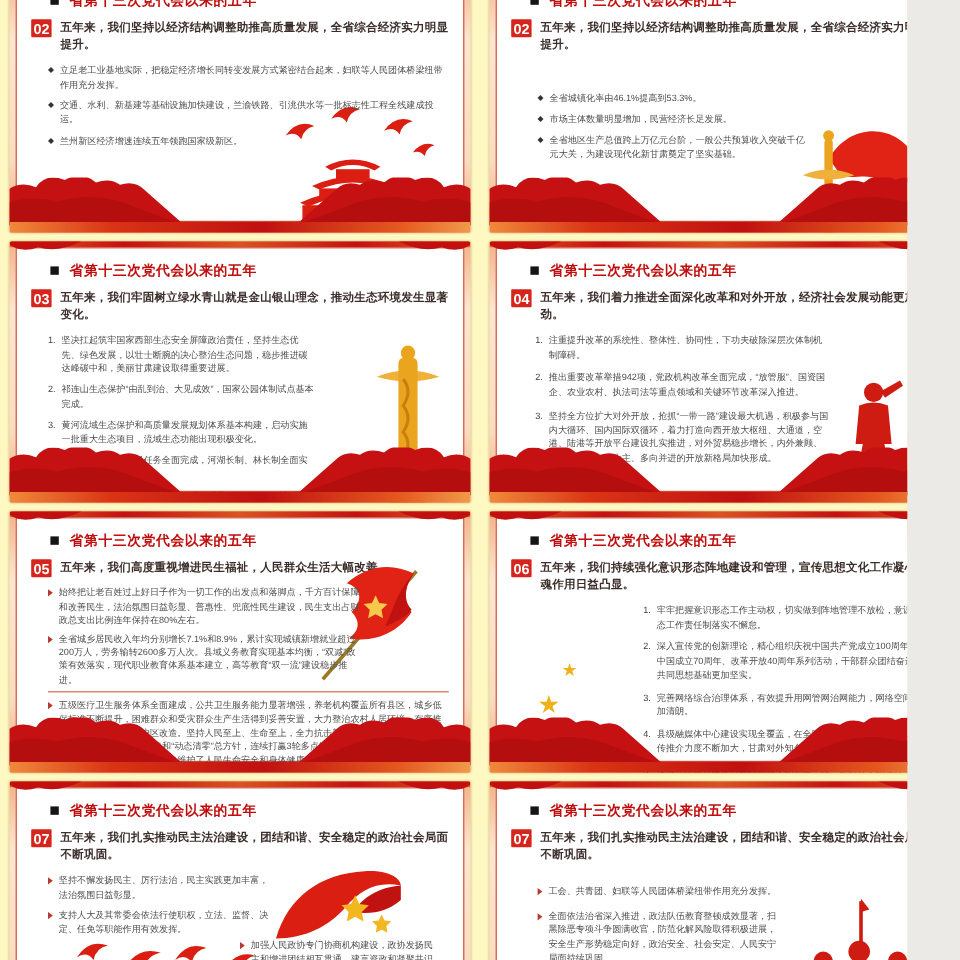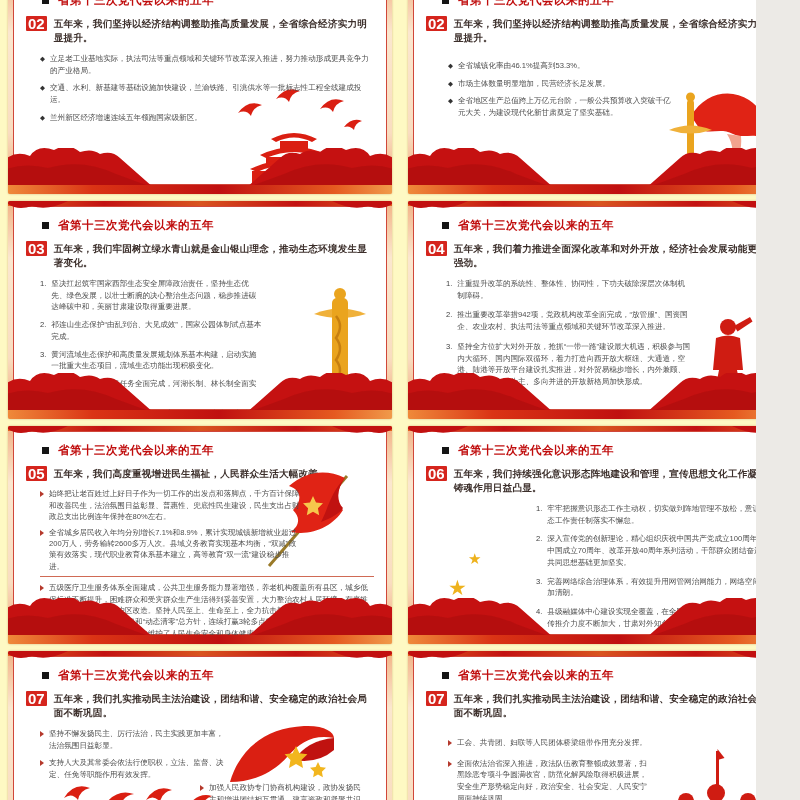--- a/index.html
+++ b/index.html
@@ -14,39 +14,39 @@
     background:linear-gradient(90deg,#e2601e,#c31212 25%,#d8541f 50%,#c31212 75%,#e2601e)}
   .tco{position:absolute;top:0;z-index:2}
   .tco.tl{left:0}.tco.tr{right:0;transform:scaleX(-1)}
   .slide-inner{position:absolute;left:5px;right:5px;top:5px;bottom:9px;background:#fff;
     border:1px solid #d0473a;padding:8px 12px 0 12px;z-index:1}
   .title-row{display:flex;align-items:center;gap:9px;padding:3px 0 4px 16px}
   .tsq{width:7px;height:7px;background:#151515;flex:0 0 auto}
   .stitle{font-size:11.5px;font-weight:bold;color:#c00d0d;letter-spacing:.5px}
   .headline-row{display:flex;align-items:flex-start;gap:7px;margin-top:4px}
   .badge{flex:0 0 auto;min-width:17px;height:15px;padding:0 2px;background:#d5251d;color:#fff;
-    font-size:15px;font-weight:bold;display:flex;align-items:center;justify-content:center;border-radius:1px}
+    font-size:12px;font-weight:bold;display:flex;align-items:center;justify-content:center;border-radius:1px}
   .headline{font-size:9.6px;font-weight:bold;color:#3c2f2b;line-height:1.5;letter-spacing:.2px;padding-top:1px}
   .content{position:relative;margin-top:7px;height:150px}
   .items{position:relative;z-index:2;padding-left:14px}
   .item{display:flex;gap:5px;margin-bottom:6px;font-size:7.6px;color:#4d4d4d;line-height:1.55}
   .marker{flex:0 0 auto;color:#3e3e3e;font-size:7.6px}
   .marker.diamond{font-size:6.5px;transform:translateY(1px);color:#333}
   .marker.tri{width:0;height:0;border-left:4.5px solid #b5392c;border-top:3px solid transparent;
     border-bottom:3px solid transparent;margin-top:3px}
   .deco{position:absolute;inset:0;z-index:1;pointer-events:none}
   .deco svg{position:absolute}
   .cloud{position:absolute;bottom:6px;z-index:3}
   .cl{left:-4px}.cr{right:-4px;transform:scaleX(-1)}
   .bottom-bar{position:absolute;left:0;right:0;bottom:0;height:9px;z-index:4;
     background:linear-gradient(90deg,#ef8a3a,#da3415 22%,#c01010 55%,#e55a20 85%,#f09a4a)}
   
   .s0 .items{margin-top:2px}
   .s0 .item:nth-child(n+4){width:60%}
-  .s1 .items{margin-top:14px;width:72%;padding-left:22px}
+  .s1 .items{margin-top:30px;width:72%;padding-left:22px}
   .s2 .items{width:68%}
   .s3 .items{width:76%;padding-left:20px}
   .s3 .item{margin-bottom:8px}
   .s4 .item{margin-bottom:4px;line-height:1.5}
   .s4 .item:nth-child(-n+2){width:78%}
   .s4 .item:nth-child(3){border-top:1px solid #d06a55;padding-top:5px;margin-top:2px}
   .s5 .items{margin-left:96px;margin-top:2px}
   .s5 .item{margin-bottom:7px}
   .s6 .item:nth-child(-n+2){width:56%}
   .s6 .item:nth-child(3){position:absolute;left:50%;top:54px;width:48%}
@@ -67,21 +67,21 @@
         <span class="stitle">省第十三次党代会以来的五年</span>
       </div>
       <div class="headline-row">
         <span class="badge">02</span>
         <span class="headline">五年来，我们坚持以经济结构调整助推高质量发展，全省综合经济实力明显提升。</span>
       </div>
       <div class="content">
         <div class="items">
               <div class="item">
                 <span class="marker diamond">◆</span>
-                <span class="itext">立足老工业基地实际，执法司法等重点领域和关键环节改革深入推进，努力推动形成更具竞争力的产业格局。</span>
+                <span class="itext">立足老工业基地实际，把稳定经济增长同转变发展方式紧密结合起来，妇联等人民团体桥梁纽带作用充分发挥。</span>
               </div>
               <div class="item">
                 <span class="marker diamond">◆</span>
                 <span class="itext">交通、水利、新基建等基础设施加快建设，兰渝铁路、引洮供水等一批标志性工程全线建成投运。</span>
               </div>
               <div class="item">
                 <span class="marker diamond">◆</span>
                 <span class="itext">兰州新区经济增速连续五年领跑国家级新区。</span>
               </div>
             </div>

